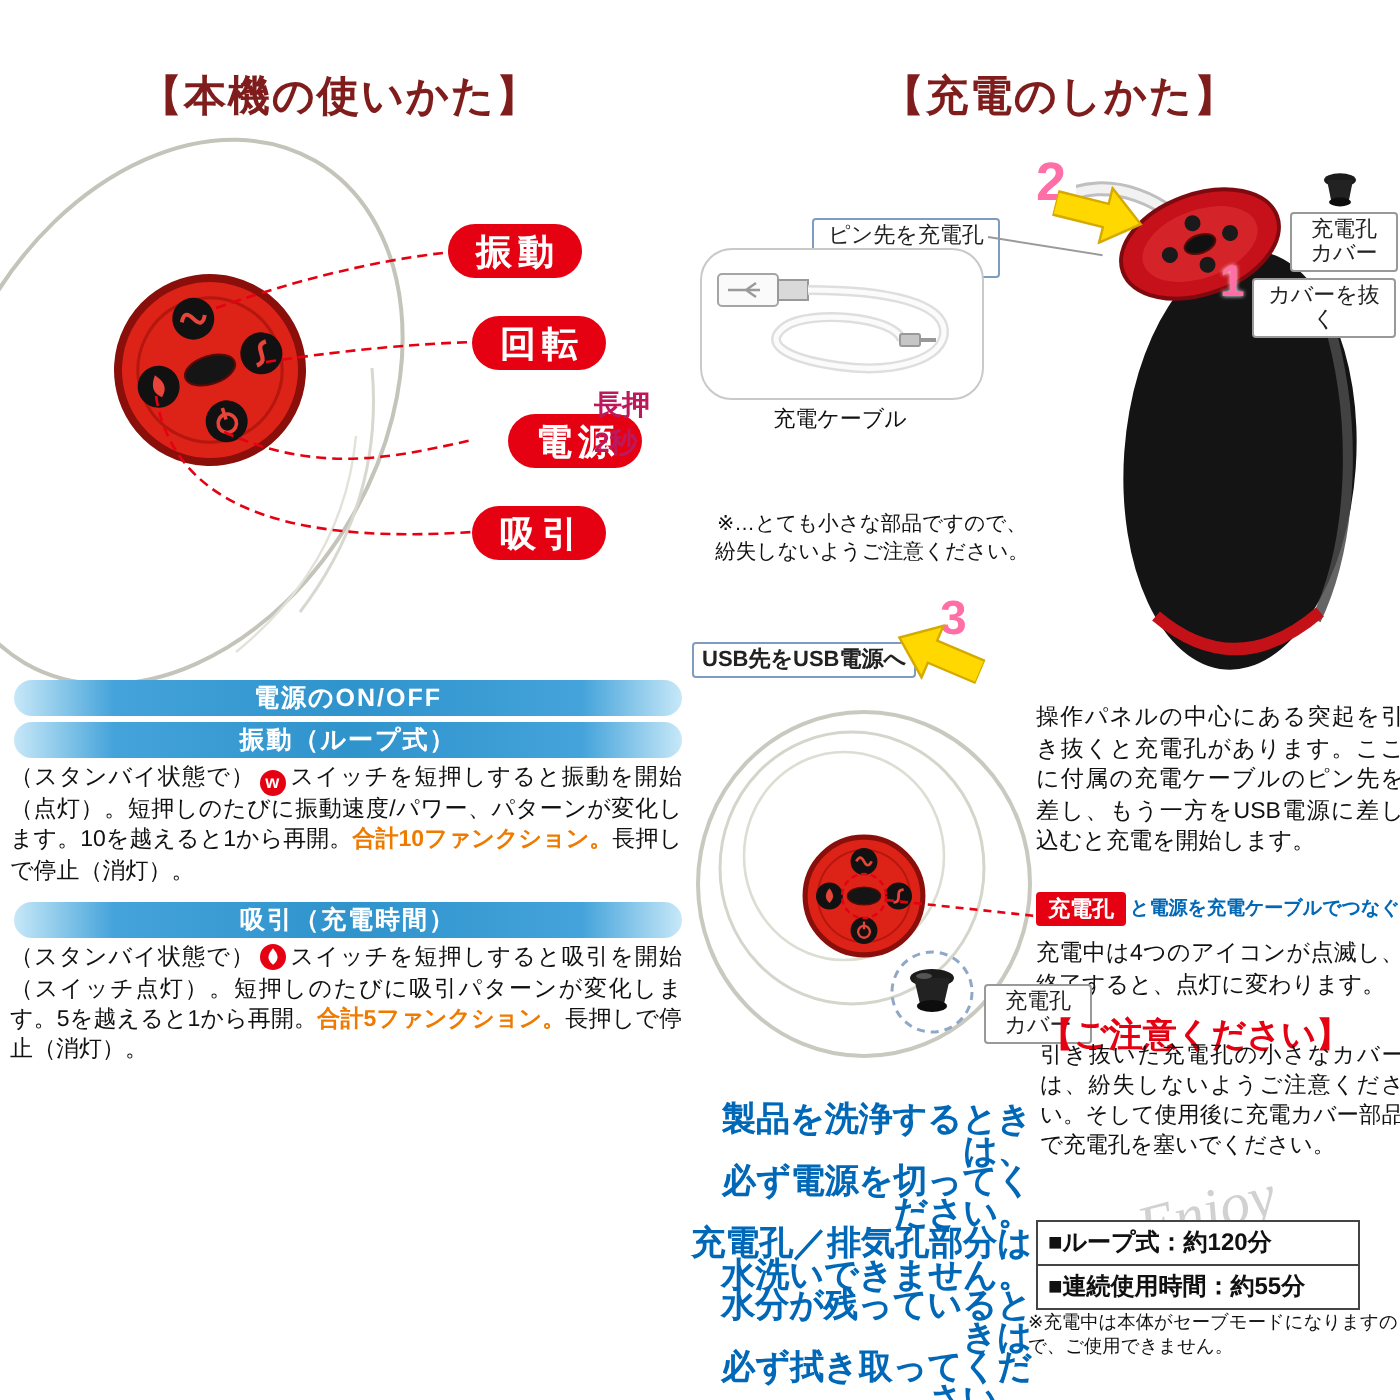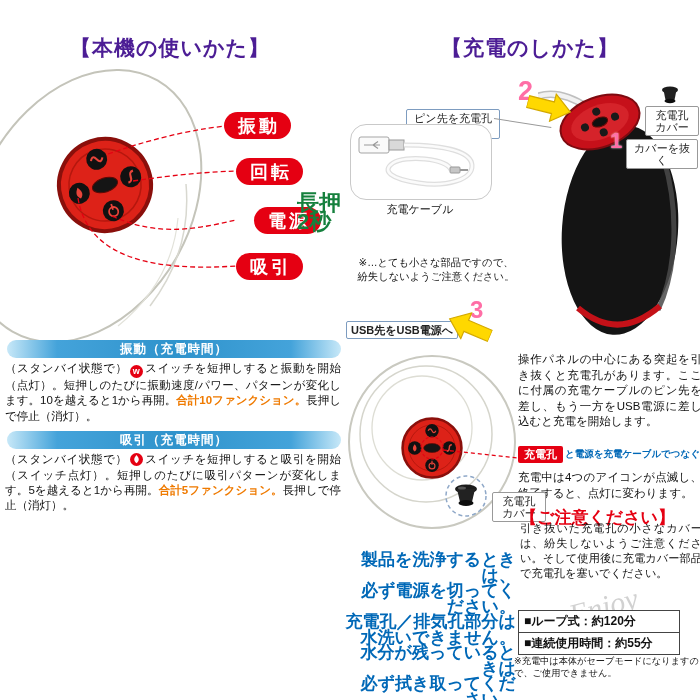--- a/index.html
+++ b/index.html
@@ -4,29 +4,29 @@
 <style>
   html,body{margin:0;padding:0;}
   body{
     width:700px;height:700px;position:relative;overflow:hidden;background:#fff;
     font-family:"Liberation Sans","DejaVu Sans",sans-serif;color:#111;
   }
   .abs{position:absolute;}
   .prelines{white-space:pre-line;}
   .title{
     font-family:Liberation Sans, sans-serif;font-weight:bold;
-    font-size:21px;letter-spacing:1px;text-align:center;color:#4c1d95;
+    font-size:21px;letter-spacing:1px;text-align:center;color:#7f1d1d;
   }
   
   .tag-red{
     position:absolute;width:67px;height:27px;background:#e50012;border-radius:14px;
     color:#fff;font-weight:bold;font-size:18px;letter-spacing:3px;
     display:flex;align-items:center;justify-content:center;padding-left:3px;box-sizing:border-box;
   }
-  .longpress{font-size:22px;font-weight:bold;line-height:19px;color:#15803d;}
+  .longpress{font-size:14px;font-weight:bold;line-height:19px;color:#be185d;}
   
   .leftcol{position:absolute;left:5px;top:340px;width:338px;}
   .sec-h{
     width:334px;height:18px;border-radius:9px;margin:0 auto 3px;
     background:linear-gradient(90deg,#c7e8f8 0%,#44a3da 15%,#2f93cc 50%,#44a3da 85%,#c7e8f8 100%);
     color:#fff;font-size:12.5px;font-weight:bold;text-align:center;line-height:18px;letter-spacing:1px;
   }
   .sec-b{
     width:336px;font-size:11.5px;line-height:15.4px;margin:0 0 7px;text-align:justify;
   }
@@ -106,24 +106,25 @@
 <div class="tag-red" style="left:236px;top:253px;">吸引</div>
 
 <div class="abs longpress" style="left:297px;top:193px;">
   <div>長押</div>
   <div>2秒</div>
 </div>
 
 <div class="leftcol">
 
   <div>
-  </div>
-
-  <div>
-    <div class="sec-h">振動（充電時間）</div>
+    <div class="sec-h">電源のON/OFF</div>
+  </div>
+
+  <div>
+    <div class="sec-h">振動（ループ式）</div>
     <div class="sec-b"><span>（スタンバイ状態で）</span><span class="icn">w</span><span>スイッチを短押しすると振動を開始（点灯）。短押しのたびに振動速度/パワー、パターンが変化します。10を越えると1から再開。</span><span class="hl">合計10ファンクション。</span><span>長押しで停止（消灯）。</span></div>
   </div>
 
   <div>
   </div>
 
   <div>
     <div class="sec-h">吸引（充電時間）</div>
     <div class="sec-b"><span>（スタンバイ状態で）</span><span class="icn">
           <svg width="11" height="11" viewBox="0 0 10 10">

